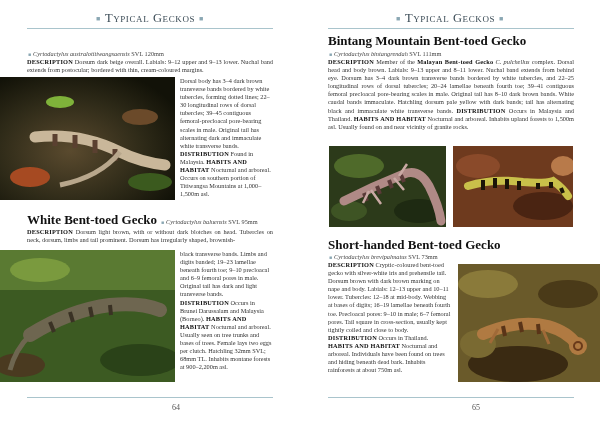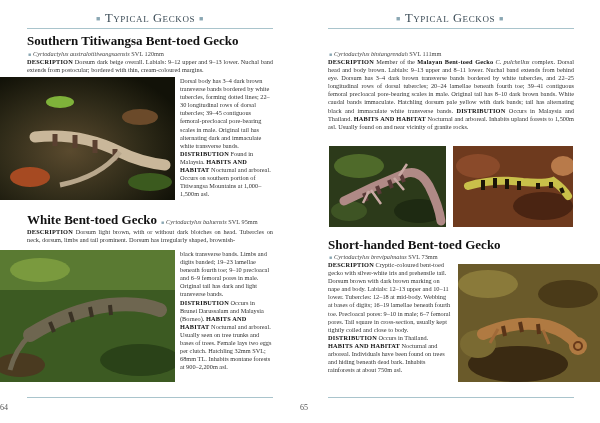--- a/index.html
+++ b/index.html
@@ -6,40 +6,39 @@
   body { width: 600px; height: 423px; position: relative; overflow: hidden; font-family: "DejaVu Serif", "Liberation Serif", serif; color: #222; }
   .page { position: absolute; top: 0; width: 300px; height: 365px; }
   .page.left { left: 0; }
   .page.right { left: 300px; }
   .running-head { position: absolute; top: 11px; left: 0; width: 300px; text-align: center; font-family: "Liberation Serif", serif; font-size: 12.5px; letter-spacing: 0.6px; color: #3a4a55; font-variant: small-caps; }
   .running-head .bullet { color: #8aa7b3; font-size: 7px; vertical-align: middle; margin: 0 4px; }
   .head-rule { position: absolute; top: 28px; left: 27px; width: 246px; height: 1px; background: #a9c4cc; }
   .right .head-rule { left: 28px; }
   .foot-rule { position: absolute; top: 397px; left: 27px; width: 246px; height: 1px; background: #a9c4cc; }
   .right .foot-rule { left: 28px; }
-  .folio { position: absolute; top: 403px; left: 0; width: 300px; font-family: "Liberation Serif", serif; font-size: 8px; color: #555; }
+  .folio { position: absolute; top: 403px; left: 0; width: 300px; text-align: center; font-family: "Liberation Serif", serif; font-size: 8px; color: #555; padding-left: 26px; }
   .title { position: absolute; font-family: "Liberation Serif", serif; font-weight: bold; font-size: 13px; color: #111; white-space: nowrap; }
   .sci { position: absolute; font-family: "Liberation Serif", serif; font-size: 6.3px; color: #444; white-space: nowrap; }
   .sci .sq { color: #8aa7b3; font-size: 5px; margin-right: 2px; }
   .sci-inline { font-family: "Liberation Serif", serif; font-weight: normal; font-size: 6.3px; color: #444; margin-left: 4px; }
   .body { position: absolute; font-family: "Liberation Serif", serif; font-size: 6.3px; line-height: 8.1px; color: #333; text-align: justify; }
   .body b { color: #111; letter-spacing: 0.2px; }
   .photo { position: absolute; overflow: hidden; }
   .photo svg { display: block; width: 100%; height: 100%; }
 </style>
 </head>
 <body>
 
 <div class="page left">
   <div class="running-head">
     <span class="bullet">■</span><span>Typical Geckos</span><span class="bullet">■</span>
   </div>
   <div class="head-rule"></div>
 
-  <div class="title" style="left:27px; top:33px;">Southern Titiwangsa Bent-toed Gecko</div>
   <div class="sci" style="left:28px; top:50px;">
     <span class="sq">■</span><i>Cyrtodactylus australotitiwangsaensis</i> <span>SVL 120mm</span>
   </div>
   <div class="body" style="left:27px; top:58px; width:246px;">
     <b>DESCRIPTION</b> <span>Dorsum dark beige overall. Labials: 9–12 upper and 9–13 lower. Nuchal band extends from postocular; bordered with thin, cream-coloured margins.</span>
   </div>
   <div class="photo" style="left:0; top:77px; width:175px; height:123px;">
     <svg viewBox="0 0 175 123" preserveAspectRatio="none">
       <defs>
         <radialGradient id="g1" cx="40%" cy="60%" r="70%">
@@ -95,20 +94,21 @@
   <div class="foot-rule"></div>
   <div class="folio">64</div>
 </div>
 
 <div class="page right">
   <div class="running-head">
     <span class="bullet">■</span><span>Typical Geckos</span><span class="bullet">■</span>
   </div>
   <div class="head-rule"></div>
 
+  <div class="title" style="left:28px; top:33px;">Bintang Mountain Bent-toed Gecko</div>
   <div class="sci" style="left:29px; top:50px;">
     <span class="sq">■</span><i>Cyrtodactylus bintangrendah</i> <span>SVL 111mm</span>
   </div>
   <div class="body" style="left:28px; top:58px; width:246px;">
     <b>DESCRIPTION</b>
     <span>Member of the</span>
     <b>Malayan Bent-toed Gecko</b>
     <i>C. pulchellus</i>
     <span>complex. Dorsal head and body brown. Labials: 9–13 upper and 8–11 lower. Nuchal band extends from behind eye. Dorsum has 3–4 dark brown transverse bands bordered by white tubercles, and 22–25 longitudinal rows of dorsal tubercles; 20–24 lamellae beneath fourth toe; 39–41 contiguous femoral precloacal pore-bearing scales in male. Original tail has 8–10 dark brown bands. White caudal bands immaculate. Hatchling dorsum pale yellow with dark bands; tail has alternating black and immaculate white transverse bands.</span>
     <b>DISTRIBUTION</b>

